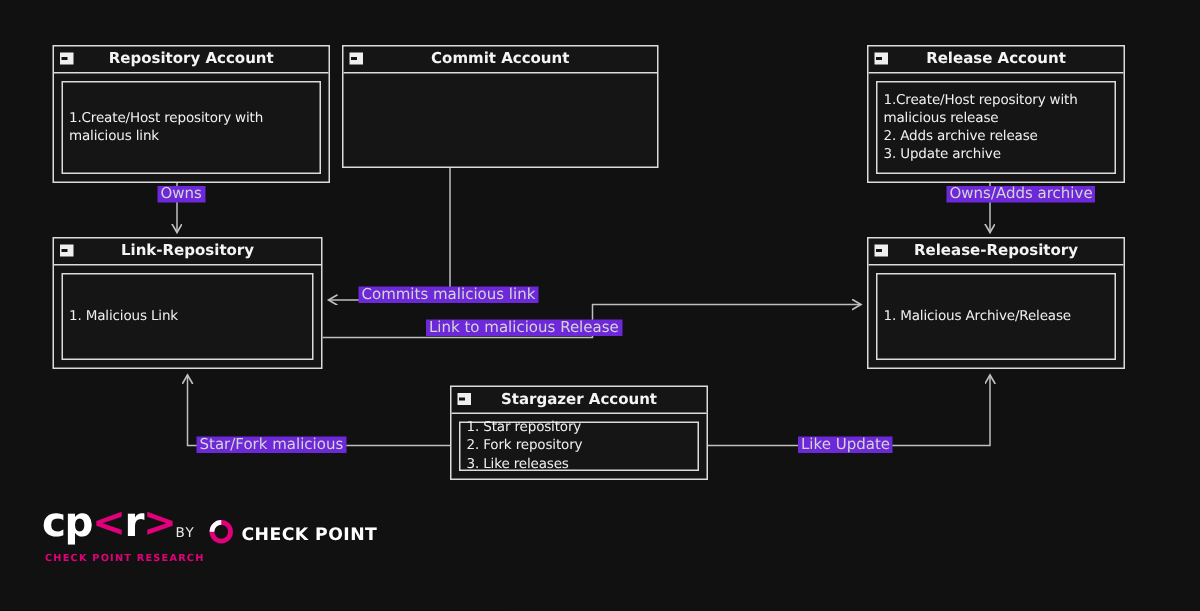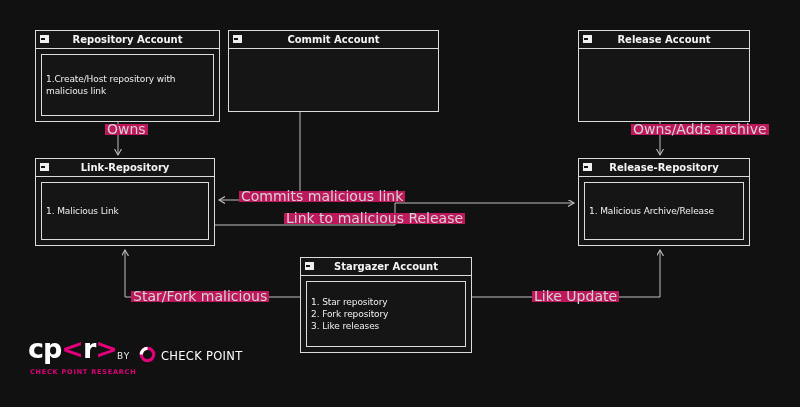--- a/index.html
+++ b/index.html
@@ -13,30 +13,30 @@
   .node-icon{position:absolute;left:4px;top:4px;width:9px;height:8px;background:#efefef;}
   .node-icon::after{content:"";position:absolute;left:1px;top:3px;width:4px;height:2px;background:#151515;}
   .box-title{font-size:10px;font-weight:bold;color:#f4f4f4;white-space:nowrap;}
   .box-body{position:absolute;top:18px;bottom:0;left:0;right:0;padding:5px;box-sizing:border-box;}
   .box-inner{
     border:1px solid #dcdcdc;height:100%;box-sizing:border-box;padding:2px 4px;
     font-size:9px;color:#f0f0f0;white-space:pre-line;line-height:1.35;
     display:flex;flex-direction:column;justify-content:center;letter-spacing:-0.1px;
   }
   .edge-label{
-    position:absolute;font-size:14px;color:#d4d4d4;background:#be185d;
+    position:absolute;font-size:10px;color:#d4d4d4;background:#6d28d9;
     padding:0 2px;white-space:nowrap;line-height:11px;
   }
   
   .cpr-logo{position:absolute;left:28px;top:334px;font-size:27px;font-weight:bold;color:#ffffff;letter-spacing:-1px;line-height:30px;}
   .cpr-logo .pink{color:#e2007a;}
   .cpr-sub{position:absolute;left:30px;top:368px;font-size:6.5px;font-weight:bold;color:#e2007a;letter-spacing:0.8px;white-space:nowrap;}
   .by-label{position:absolute;left:117px;top:351px;font-size:9px;color:#e9e9e9;letter-spacing:1px;}
   .cp-icon{position:absolute;left:139px;top:346px;width:17px;height:17px;}
-  .cp-word{position:absolute;left:161px;top:349px;font-size:11.5px;font-weight:normal;color:#ffffff;letter-spacing:0.3px;white-space:nowrap;}
+  .cp-word{position:absolute;left:161px;top:349px;font-size:11.5px;font-weight:bold;color:#ffffff;letter-spacing:0.3px;white-space:nowrap;}
 </style>
 </head>
 <body>
 
 <div id="stage">
 
   <svg class="edges" viewBox="0 0 800 407">
     <defs>
       <marker id="arr" markerWidth="9" markerHeight="9" refX="6" refY="3.5" orient="auto">
         <path d="M0,0 L6,3.5 L0,7" fill="none" stroke="#bfbfbf" stroke-width="1.1"></path>
@@ -65,20 +65,25 @@
       <span class="node-icon"></span>
       <span class="box-title">Commit Account</span>
     </div>
   </div>
 
   <div class="box" style="left:578px;top:30px;width:172px;height:92px">
     <div class="box-header">
       <span class="node-icon"></span>
       <span class="box-title">Release Account</span>
     </div>
+    <div class="box-body">
+      <div class="box-inner">1.Create/Host repository with malicious release
+2. Adds archive release
+3. Update archive</div>
+    </div>
   </div>
 
   <div class="box" style="left:35px;top:158px;width:180px;height:88px">
     <div class="box-header">
       <span class="node-icon"></span>
       <span class="box-title">Link-Repository</span>
     </div>
     <div class="box-body">
       <div class="box-inner">1. Malicious Link</div>
     </div>
@@ -87,21 +92,21 @@
   <div class="box" style="left:578px;top:158px;width:172px;height:88px">
     <div class="box-header">
       <span class="node-icon"></span>
       <span class="box-title">Release-Repository</span>
     </div>
     <div class="box-body">
       <div class="box-inner">1. Malicious Archive/Release</div>
     </div>
   </div>
 
-  <div class="box" style="left:300px;top:257px;width:172px;height:96px">
+  <div class="box" style="left:300px;top:257px;width:172px;height:63px">
     <div class="box-header">
       <span class="node-icon"></span>
       <span class="box-title">Stargazer Account</span>
     </div>
     <div class="box-body">
       <div class="box-inner">1. Star repository
 2. Fork repository
 3. Like releases</div>
     </div>
   </div>

